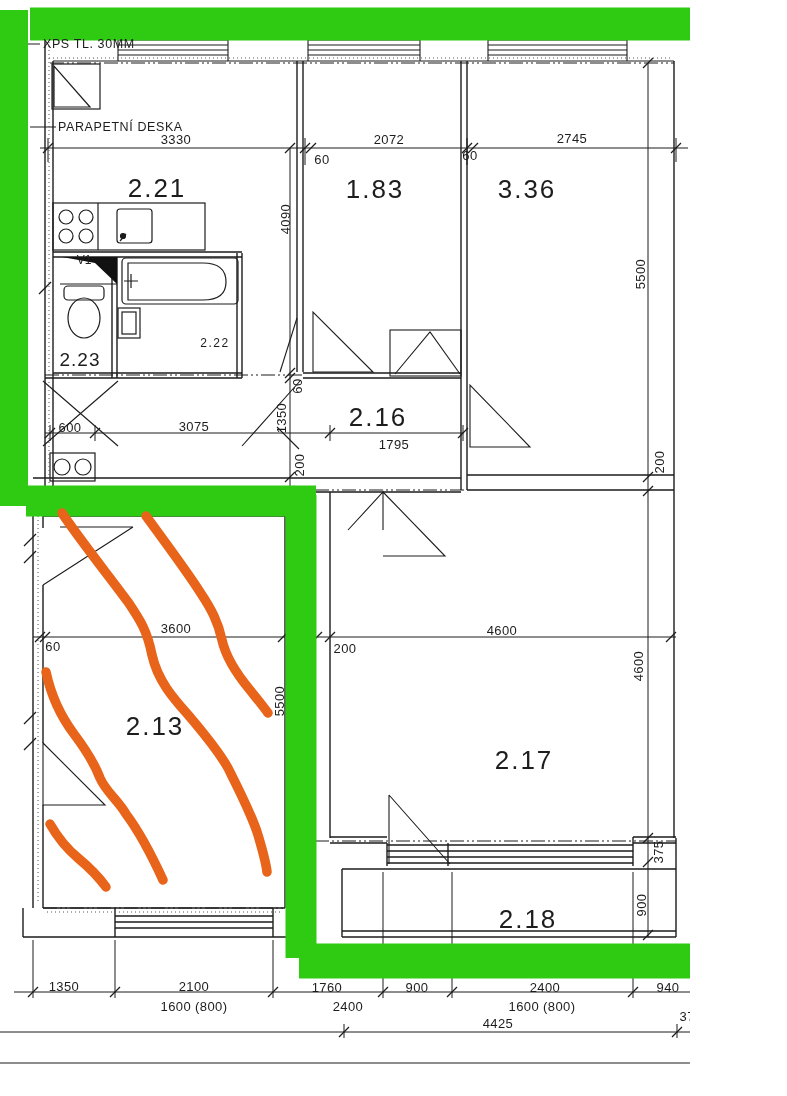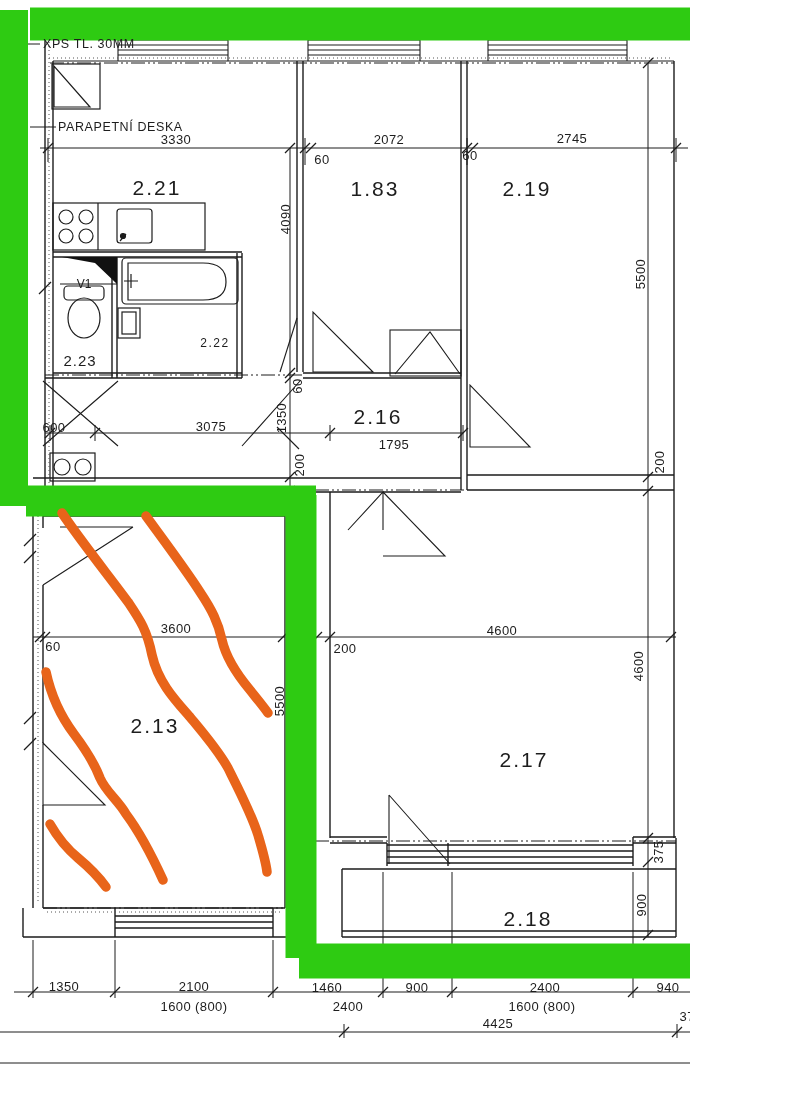--- a/index.html
+++ b/index.html
@@ -2,23 +2,23 @@
 <html style="--hl: #2ecb12; --mk: #e8641a;"><head>
 <meta charset="utf-8">
 <style>
   html,body{margin:0;padding:0;background:#ffffff;}
   .plan{
     position:relative;width:690px;height:1096px;background:#fff;
     font-family:"Liberation Sans",sans-serif;overflow:hidden;color:#1d1d1d;
   }
   .plan svg{position:absolute;left:0;top:0;}
   .lbl{position:absolute;transform:translate(-50%,-50%);white-space:nowrap;color:#1d1d1d;}
-  .room{font-size:21px;letter-spacing:2px;}
+  .room{font-size:26px;letter-spacing:2px;}
   .room-s{font-size:12px;letter-spacing:1.5px;margin-left:41px;}
-  .room-xs{font-size:15px;letter-spacing:1px;}
+  .room-xs{font-size:19px;letter-spacing:1px;}
   .dim{font-size:13px;letter-spacing:.4px;}
   .v{transform:translate(-50%,-50%) rotate(-90deg);}
   .note{position:absolute;transform:translate(0,-50%);font-size:12.5px;letter-spacing:.6px;white-space:nowrap;color:#1d1d1d;}
 </style>
 </head>
 <body>
 
 <div class="plan">
 
   <svg width="787" height="1096" viewBox="0 0 787 1096">
@@ -163,44 +163,44 @@
       <path d="M46,672 C52,700 62,718 74,734 C86,750 94,762 100,778 C106,792 118,800 126,814 C138,830 152,856 163,880"></path>
       <path d="M50,824 C58,838 66,848 78,858 C90,868 98,876 106,887"></path>
     </g>
   </svg>
 
   <div class="note" style="left:43px;top:44px">XPS TL. 30MM</div>
   <div class="note" style="left:58px;top:127px">PARAPETNÍ DESKA</div>
 
   <div class="lbl room" style="left:157px;top:188px">2.21</div>
   <div class="lbl room" style="left:375px;top:189px">1.83</div>
-  <div class="lbl room" style="left:527px;top:189px">2.19</div>
+  <div class="lbl room" style="left:527px;top:189px">3.36</div>
   <div class="lbl room" style="left:378px;top:417px">2.16</div>
   <div class="lbl room-s" style="left:174px;top:343px">2.22</div>
   <div class="lbl room-xs" style="left:80px;top:360px">2.23</div>
   <div class="lbl room" style="left:155px;top:726px">2.13</div>
   <div class="lbl room" style="left:524px;top:760px">2.17</div>
   <div class="lbl room" style="left:528px;top:919px">2.18</div>
-  <div class="lbl" style="left:84px;top:284px;font-size:12px">V1</div>
+  <div class="lbl" style="left:84px;top:260px;font-size:12px">V1</div>
 
   <div class="lbl dim" style="left:176px;top:139px">3330</div>
   <div class="lbl dim" style="left:389px;top:139px">2072</div>
   <div class="lbl dim" style="left:572px;top:138px">2745</div>
   <div class="lbl dim" style="left:322px;top:159px">60</div>
   <div class="lbl dim" style="left:470px;top:155px">60</div>
-  <div class="lbl dim" style="left:54px;top:427px">600</div>
-  <div class="lbl dim" style="left:211px;top:426px">3075</div>
+  <div class="lbl dim" style="left:70px;top:427px">600</div>
+  <div class="lbl dim" style="left:194px;top:426px">3075</div>
   <div class="lbl dim" style="left:394px;top:444px">1795</div>
   <div class="lbl dim" style="left:176px;top:628px">3600</div>
   <div class="lbl dim" style="left:345px;top:648px">200</div>
   <div class="lbl dim" style="left:502px;top:630px">4600</div>
   <div class="lbl dim" style="left:53px;top:646px">60</div>
   <div class="lbl dim" style="left:64px;top:986px">1350</div>
   <div class="lbl dim" style="left:194px;top:986px">2100</div>
-  <div class="lbl dim" style="left:327px;top:987px">1460</div>
+  <div class="lbl dim" style="left:327px;top:987px">1760</div>
   <div class="lbl dim" style="left:417px;top:987px">900</div>
   <div class="lbl dim" style="left:545px;top:987px">2400</div>
   <div class="lbl dim" style="left:668px;top:987px">940</div>
   <div class="lbl dim" style="left:194px;top:1006px">1600 (800)</div>
   <div class="lbl dim" style="left:348px;top:1006px">2400</div>
   <div class="lbl dim" style="left:542px;top:1006px">1600 (800)</div>
   <div class="lbl dim" style="left:498px;top:1023px">4425</div>
   <div class="lbl dim" style="left:691px;top:1016px">375</div>
 
   <div class="lbl dim v" style="left:285px;top:219px">4090</div>

